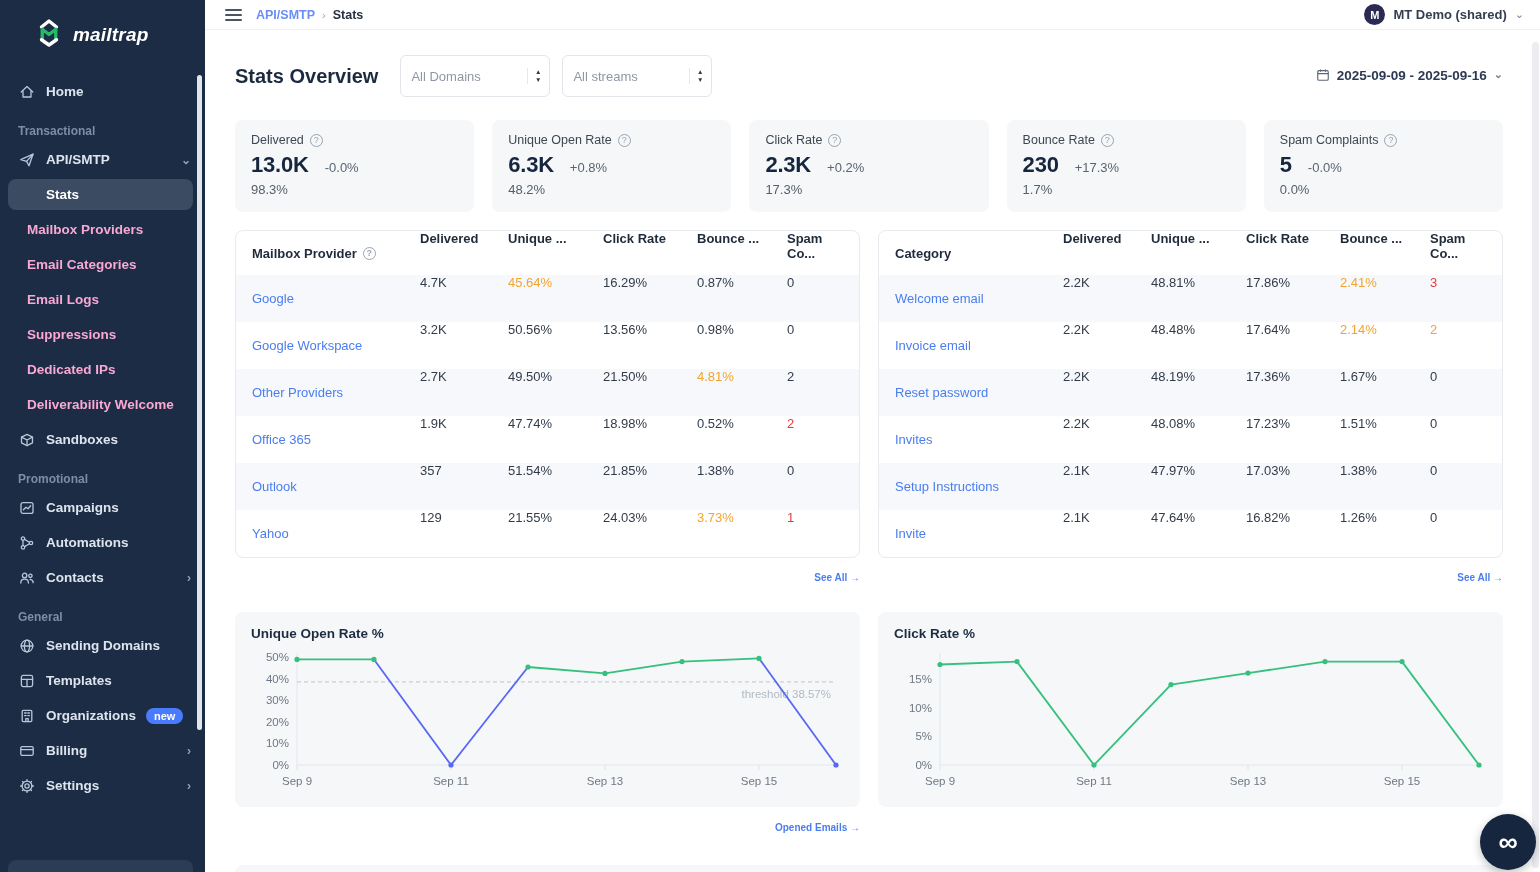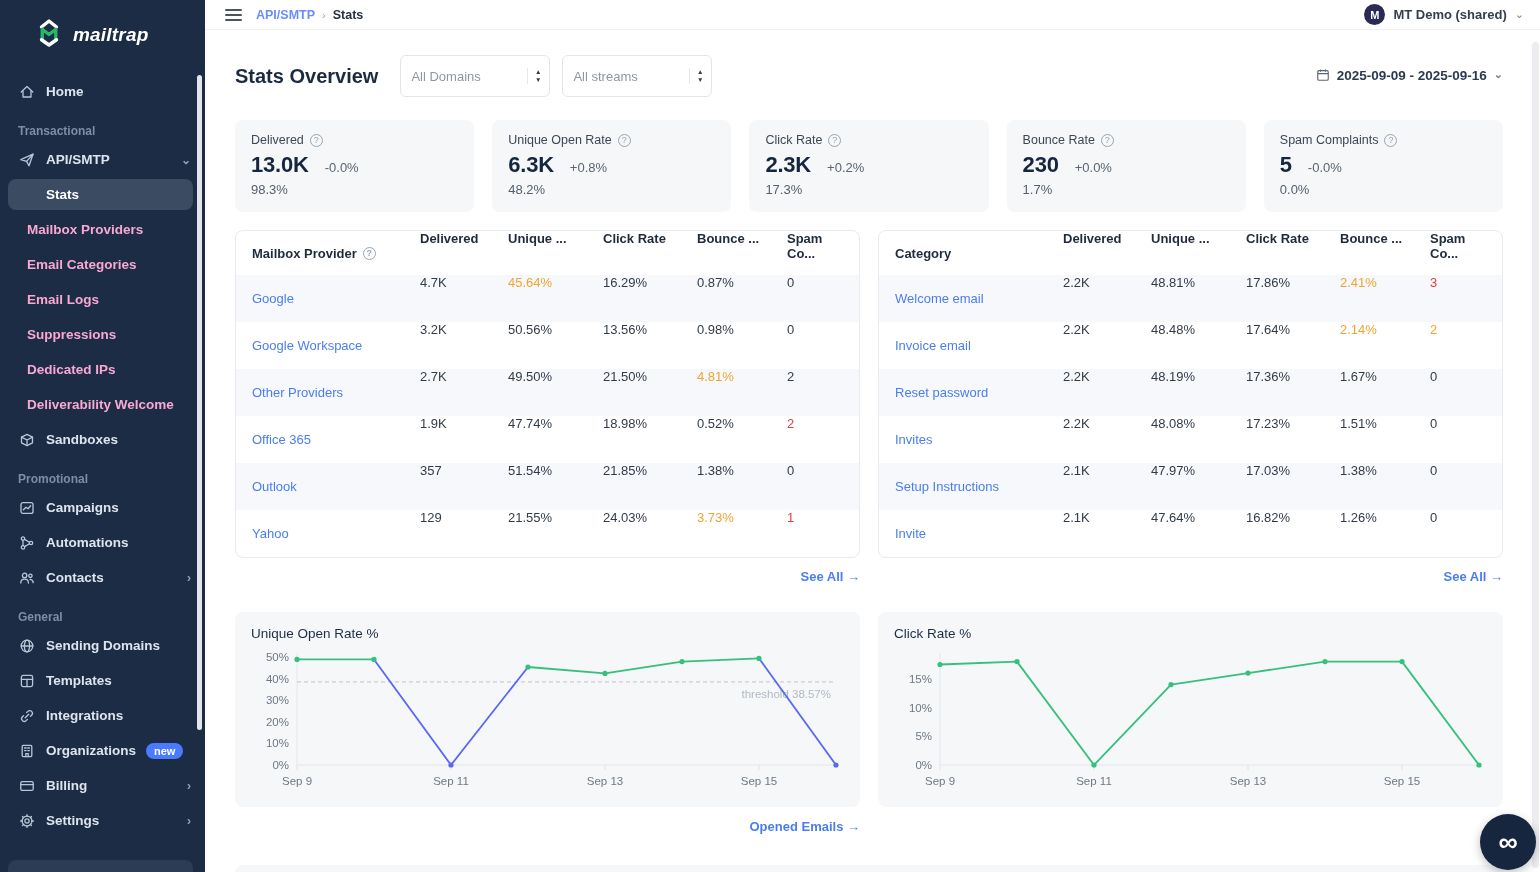--- a/index.html
+++ b/index.html
@@ -56,25 +56,25 @@
   .trow { display:flex; height:47px; font-size:13px; color:#323c49; padding:0 16px; }
   .thead { height:44px; font-weight:700; color:#1f2b3a; }
   .trow.alt { background:#f6f8fb; }
   .c0 { flex:0 0 168px; display:flex; align-items:center; }
   .c1 { flex:0 0 88px; } .c2 { flex:0 0 95px; } .c3 { flex:0 0 94px; } .c4 { flex:0 0 90px; } .c5 { flex:1; }
   .cell-link { color:#4a7df0; cursor:pointer; }
   .warn { color:#f0a431; }
   .danger { color:#e23d3d; }
   .seeall-row { display:grid; grid-template-columns:1fr 1fr; gap:18px; margin-top:9px; }
   .seeall-row > div { text-align:right; }
-  .link { color:#4a7df0; font-size:13px; font-weight:600; cursor:pointer;text-align:right; }
+  .link { color:#4a7df0; font-size:10px; font-weight:600; cursor:pointer;text-align:right; }
   
   .charts { display:grid; grid-template-columns:1fr 1fr; gap:18px; margin-top:27px; }
   .ccard { background:#f5f7f9; border-radius:8px; padding:14px 16px 8px; height:195px; }
-  .ccard-title { font-size:13.5px; font-weight:400; color:#1e2c42; }
+  .ccard-title { font-size:13.5px; font-weight:700; color:#1e2c42; }
   .ccard svg { display:block; margin-top:4px; }
   .chartlinks { display:grid; grid-template-columns:1fr 1fr; gap:18px; margin-top:10px; }
   .chartlinks > div { text-align:right; }
   .bottom-peek { margin-top:30px; height:22px; background:#f5f7f9; border-radius:8px 8px 0 0; }
   
   .main-scroll { position:absolute; right:1px; top:42px; width:7px; height:826px; background:#ebedf0; border-radius:4px; }
   .chat-btn { position:absolute; right:4px; bottom:2px; width:56px; height:56px; border-radius:50%; background:#16263e; color:#fff; display:flex; align-items:center; justify-content:center; font-size:27px; font-weight:700; box-shadow:0 3px 10px rgba(0,0,0,.25); cursor:pointer; }
 </style>
 </head>
 <body>
@@ -198,30 +198,20 @@
         <svg width="16" height="16" viewBox="0 0 16 16">
           <rect x="2.4" y="2.4" width="11.2" height="11.2" rx="1.8"></rect>
           <path d="M2.4 6.4h11.2M8 6.4v7.2"></path>
         </svg>
       </span>
     <span>Templates</span>
   </div>
   <div class="s-item">
     <span class="s-ico">
         <svg width="16" height="16" viewBox="0 0 16 16">
-          <path d="M6.2 9.8 9.8 6.2"></path>
-          <path d="M7.6 4.6l1.2-1.2a2.6 2.6 0 0 1 3.8 3.8L11.4 8.4"></path>
-          <path d="M8.4 11.4 7.2 12.6a2.6 2.6 0 0 1-3.8-3.8l1.2-1.2"></path>
-        </svg>
-      </span>
-    <span>Integrations</span>
-  </div>
-  <div class="s-item">
-    <span class="s-ico">
-        <svg width="16" height="16" viewBox="0 0 16 16">
           <rect x="3.2" y="2.4" width="9.6" height="11.2" rx="1"></rect>
           <path d="M5.6 5h1.6M8.8 5h1.6M5.6 7.6h1.6M8.8 7.6h1.6M6.8 13.6v-3h2.4v3"></path>
         </svg>
       </span>
     <span>Organizations</span>
     <span class="badge-new">new</span>
   </div>
   <div class="s-item">
     <span class="s-ico">
         <svg width="16" height="16" viewBox="0 0 16 16">
@@ -328,21 +318,21 @@
           </div>
         <div class="card-sub">17.3%</div>
       </div>
       <div class="card">
         <div class="card-label">
             <span>Bounce Rate</span>
             <span class="help">?</span>
           </div>
         <div class="card-vrow">
             <span class="card-value">230</span>
-            <span class="card-delta">+0.0%</span>
+            <span class="card-delta">+17.3%</span>
           </div>
         <div class="card-sub">1.7%</div>
       </div>
       <div class="card">
         <div class="card-label">
             <span>Spam Complaints</span>
             <span class="help">?</span>
           </div>
         <div class="card-vrow">
             <span class="card-value">5</span>

